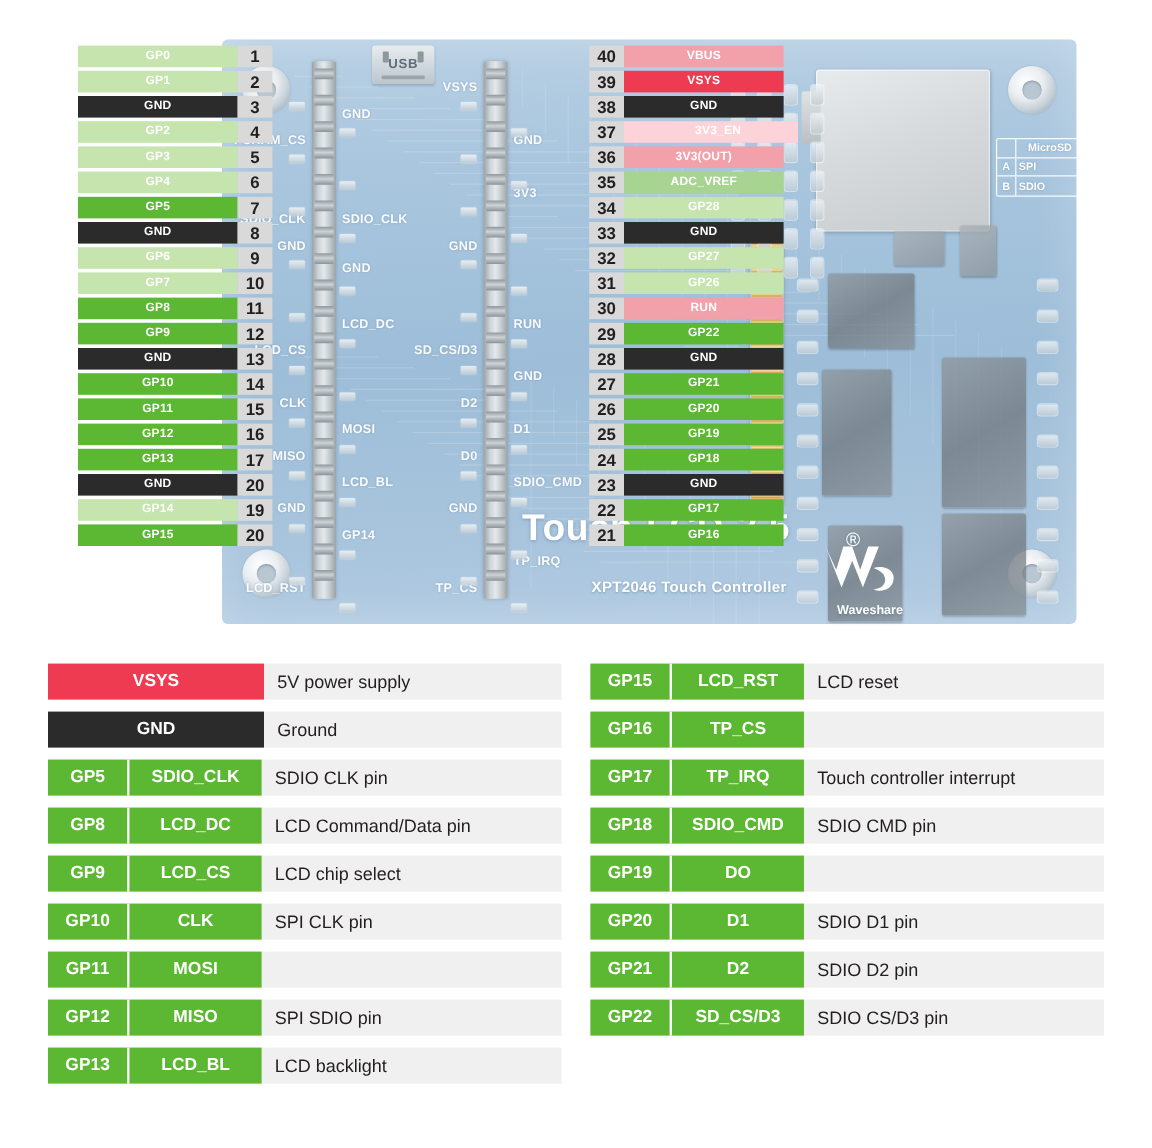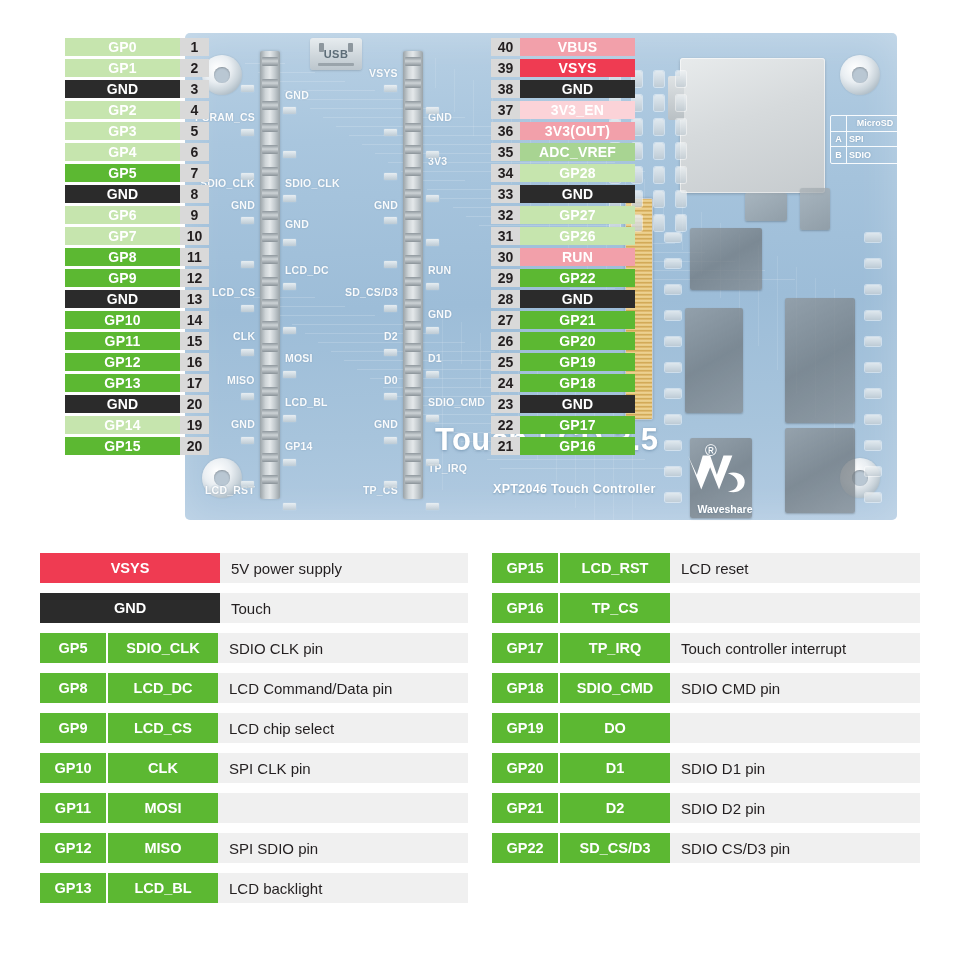--- a/index.html
+++ b/index.html
@@ -140,30 +140,30 @@
   
   .pincol{position:absolute;display:flex;flex-direction:column;gap:3px;}
   #pincol-left{left:65px;top:38px;}
   #pincol-right{left:491px;top:38px;}
   .pinrow{display:flex;height:18px;align-items:stretch;}
   .pinnum{
     width:29px;background:#d9d9d9;color:#231f20;font-size:14px;font-weight:bold;
     display:flex;align-items:center;justify-content:center;line-height:1;
   }
   .pinlbl{
-    width:115px;color:#ffffff;font-size:14px;font-weight:bold;
+    width:133px;color:#ffffff;font-size:10px;font-weight:bold;
     display:flex;align-items:center;justify-content:center;line-height:1;letter-spacing:.2px;
   }
   
   .c-green   {background:#5cb832;}
   .c-pgreen  {background:#c6e5ae;}
   .c-gnd     {background:#2b2b2b;}
   .c-vsys    {background:#ef3b52;}
   .c-pred    {background:#f2a0aa;}
-  .c-ppink   {background:#fbd3d8;}
+  .c-ppink   {background:#fbd3d8;padding-left:12px;}
   .c-adc     {background:#a8d492;}
 
   
   .legend{position:absolute;display:flex;flex-direction:column;gap:10px;}
   #legend-left{left:40px;top:553px;width:428px;}
   #legend-right{left:492px;top:553px;width:428px;}
   .lrow{display:flex;height:30px;background:#f0f0f0;align-items:stretch;}
   .lgp{
     width:68px;color:#fff;font-size:14.5px;font-weight:bold;
     display:flex;align-items:center;justify-content:center;
@@ -648,21 +648,21 @@
     </div>
   </div>
 
 <div class="legend" id="legend-left">
     <div class="lrow">
       <div class="lfull c-vsys">VSYS</div>
       <div class="ldesc">5V power supply</div>
     </div>
     <div class="lrow">
       <div class="lfull c-gnd">GND</div>
-      <div class="ldesc">Touch</div>
+      <div class="ldesc">Ground</div>
     </div>
     <div class="lrow">
       <div class="lgp c-green">GP5</div>
       <div class="lfn c-green">SDIO_CLK</div>
       <div class="ldesc">SDIO CLK pin</div>
     </div>
     <div class="lrow">
       <div class="lgp c-green">GP8</div>
       <div class="lfn c-green">LCD_DC</div>
       <div class="ldesc">LCD Command/Data pin</div>

